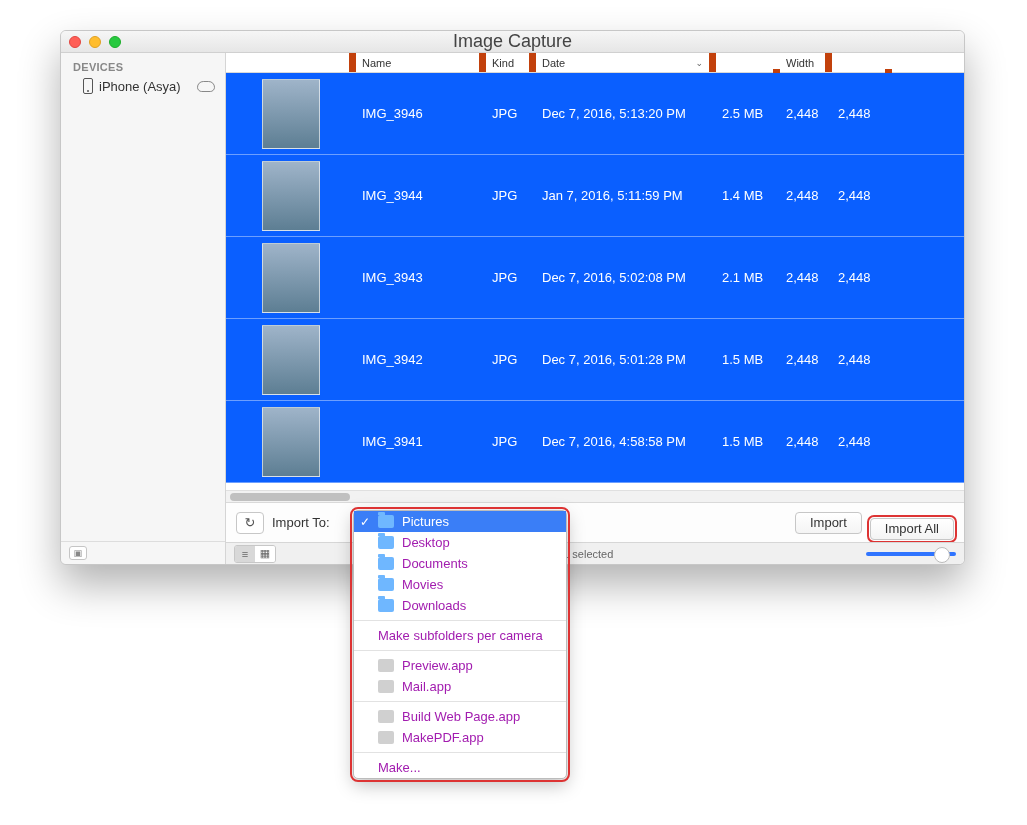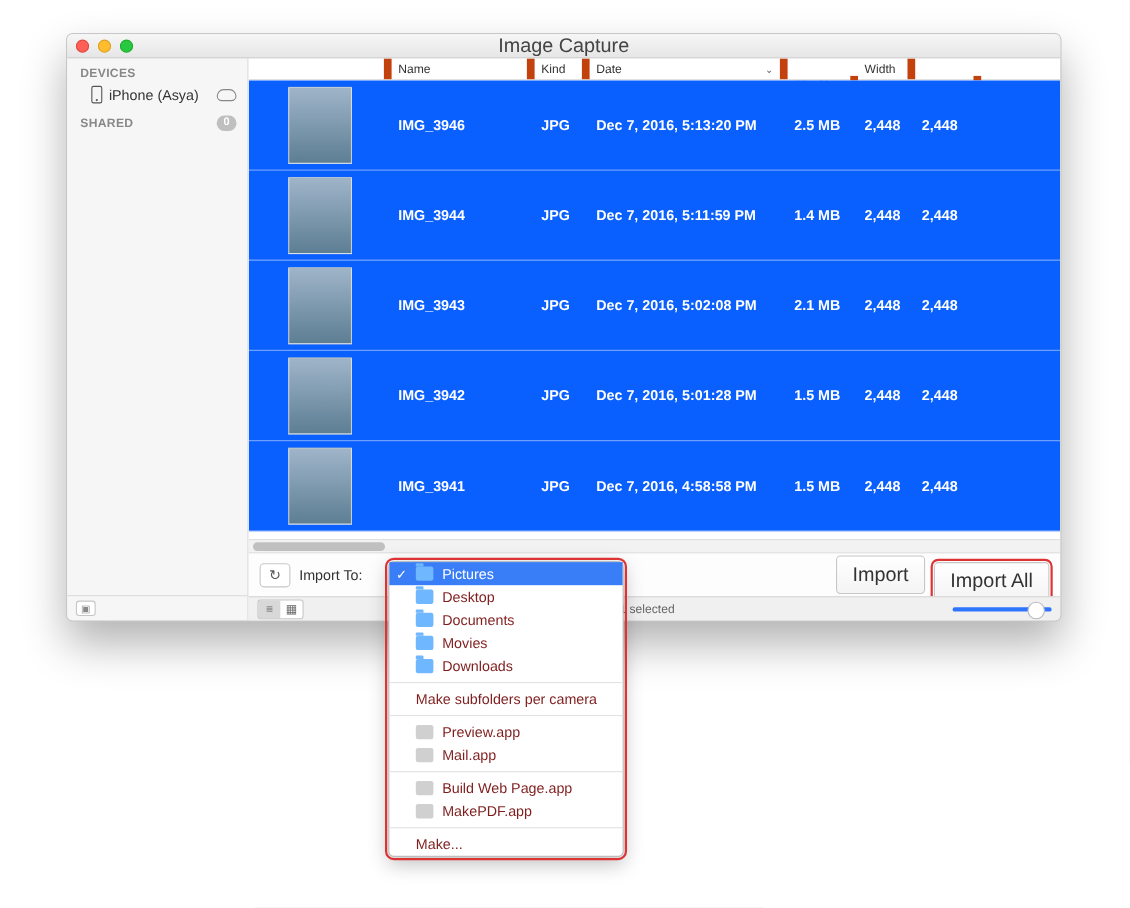--- a/index.html
+++ b/index.html
@@ -142,21 +142,20 @@
     background:#fff;
   }
   .row {
     display: flex;
     align-items: center;
     background: #0a5fff;
     color: #fff;
     border-bottom: 1px solid rgba(255,255,255,0.4);
     height: 82px;
     font-size: 13px;
-    font-weight: bold;
   }
   .row > div { padding: 0 6px; }
   .thumb {
     width: 130px;
     display: flex;
     justify-content: center;
   }
   .thumb-box {
     width: 58px; height: 70px;
     background: linear-gradient(#9fb4c9,#5d7e93);
@@ -199,26 +198,26 @@
     border-radius:4px;
     background:#fff;
     display:flex;
     align-items:center;
     justify-content:center;
     font-size:13px;
     color:#555;
   }
   .spacer { flex:1; }
   .mac-btn {
-    height:35px;
+    height:22px;
     padding:0 14px;
     border:1px solid #c7c7c7;
     border-radius:4px;
     background:linear-gradient(#fff,#f4f4f4);
-    font-size:18px;
+    font-size:13px;
     color:#333;
   }
   .mac-btn.highlight {
     outline:2px solid #d33;
     outline-offset:1px;
     margin-top:12px;
   }
 
   .statusbar {
     height: 22px;
@@ -290,21 +289,21 @@
     outline:2px solid #d33;
     outline-offset:1px;
     z-index:10;
   }
   .menu-item {
     display:flex;
     align-items:center;
     gap:8px;
     padding:3px 10px 3px 24px;
     position:relative;
-    color:#7f1d1d;
+    color:#a21caf;
   }
   .menu-item.selected {
     background:#3a7ef7;
     color:#fff;
   }
   .menu-item .check {
     position:absolute;
     left:6px;
     font-size:12px;
   }
@@ -346,24 +345,20 @@
 
   <div class="body">
     <div class="sidebar">
       <div class="sidebar-section-header">
         <span>DEVICES</span>
       </div>
       <div class="sidebar-item">
         <span class="phone-icon"></span>
         <span>iPhone (Asya)</span>
         <span class="cloud-icon"></span>
-      </div>
-      <div class="sidebar-section-header">
-        <span>SHARED</span>
-        <span class="shared-badge">0</span>
       </div>
       <div class="sidebar-footer">
         <div class="show-btn">▣</div>
       </div>
     </div>
 
     <div class="main">
       <div class="col-headers">
         <div class="c-thumb"></div>
         <div class="c-name">Name</div>
@@ -388,21 +383,21 @@
             <div class="r-size">2.5 MB</div>
             <div class="r-width">2,448</div>
             <div class="r-height">2,448</div>
           </div>
           <div class="row">
             <div class="thumb">
               <div class="thumb-box"></div>
             </div>
             <div class="r-name">IMG_3944</div>
             <div class="r-kind">JPG</div>
-            <div class="r-date">Dec 7, 2016, 5:11:59 PM</div>
+            <div class="r-date">Jan 7, 2016, 5:11:59 PM</div>
             <div class="r-size">1.4 MB</div>
             <div class="r-width">2,448</div>
             <div class="r-height">2,448</div>
           </div>
           <div class="row">
             <div class="thumb">
               <div class="thumb-box"></div>
             </div>
             <div class="r-name">IMG_3943</div>
             <div class="r-kind">JPG</div>

